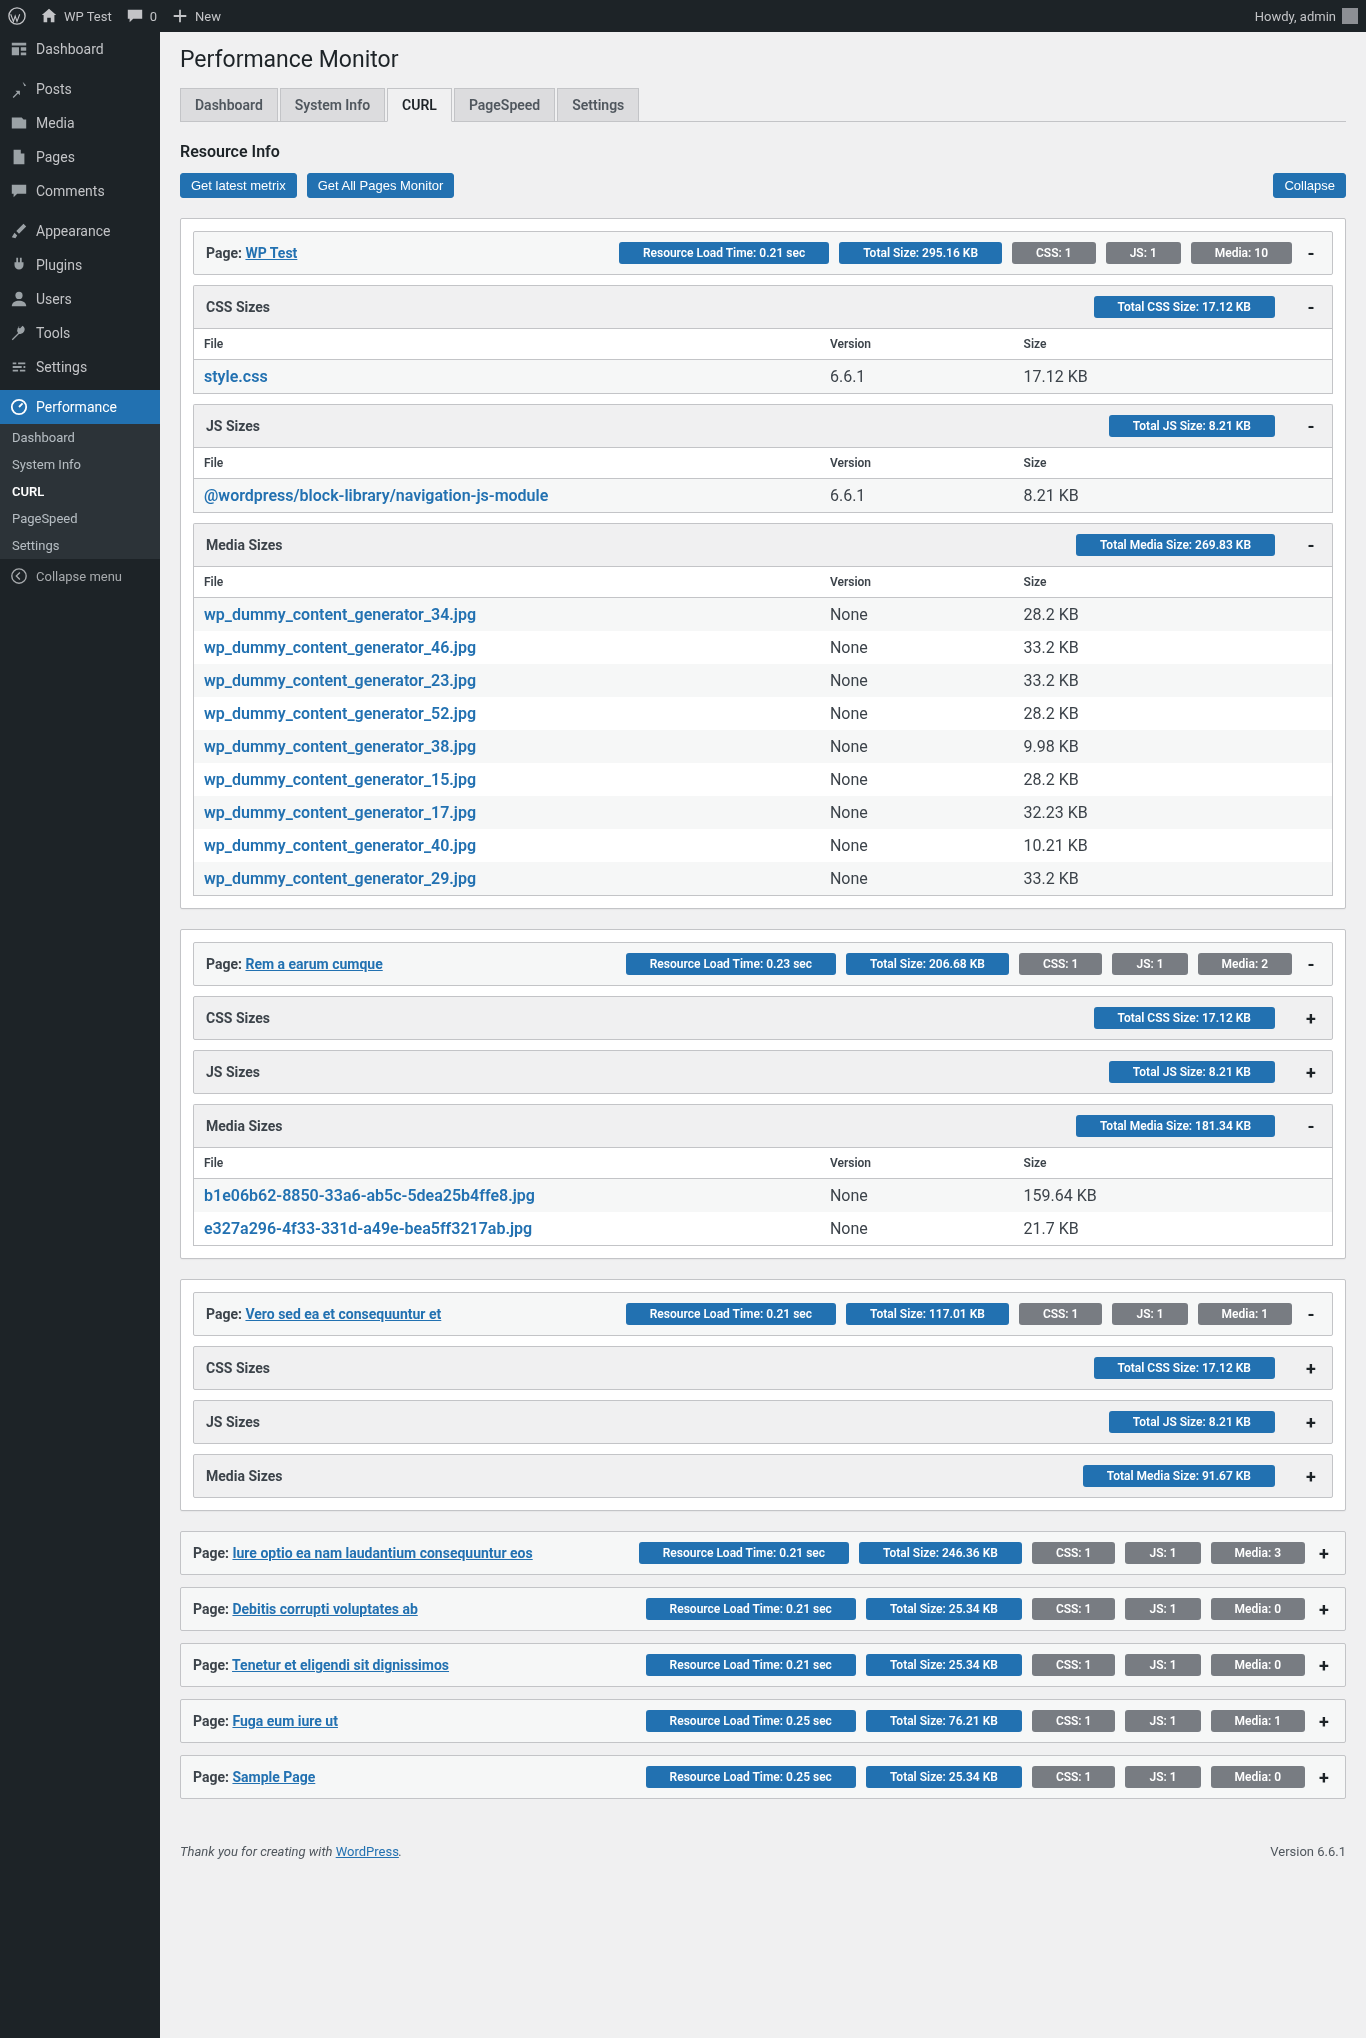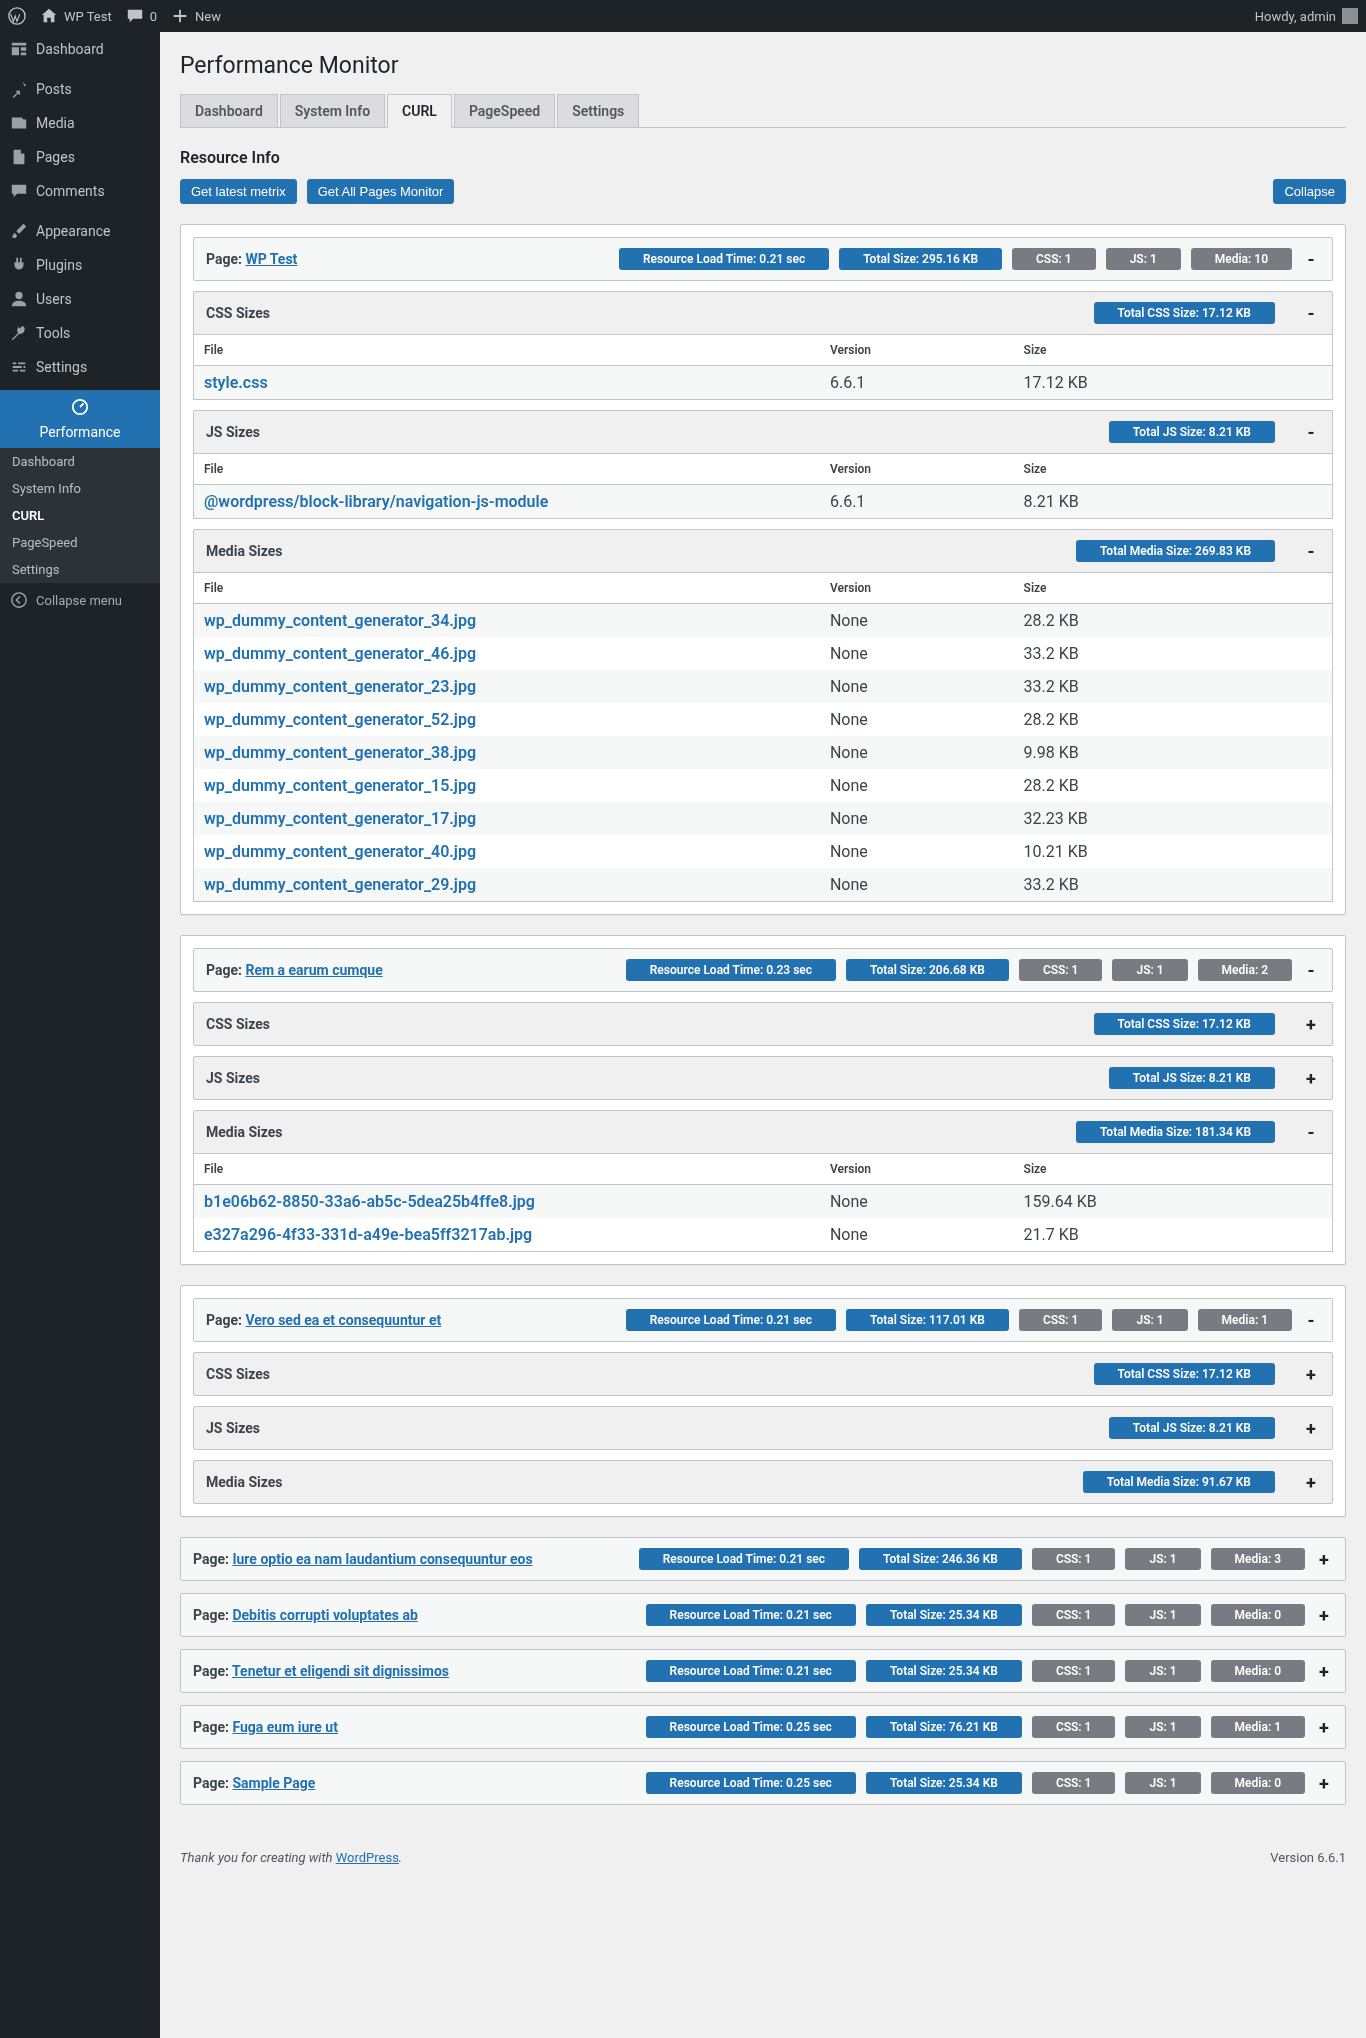--- a/index.html
+++ b/index.html
@@ -9,33 +9,33 @@
 
 .adminbar { background: #1d2327; color: #c3c4c7; height: 32px; display: flex; align-items: center; justify-content: space-between; padding: 0 8px; font-size: 13px; }
 .adminbar-left, .adminbar-right { display: flex; align-items: center; gap: 14px; }
 .adminbar-item { display: flex; align-items: center; gap: 6px; cursor: pointer; }
 .adminbar svg { width: 18px; height: 18px; fill: #c3c4c7; }
 .avatar { width: 16px; height: 16px; background: #8c8f94; }
 
 
 .sidebar { position: absolute; top: 32px; left: 0; width: 160px; background: #1d2327; color: #c3c4c7; min-height: calc(100% - 32px); }
 .menu-item { display: flex; align-items: center; gap: 8px; padding: 8px 10px; cursor: pointer; font-size: 14px; }
-.menu-item.current { background: #2271b1; color: #fff; position: relative; flex-direction: column; }
+.menu-item.current { background: #2271b1; color: #fff; position: relative; }
 .menu-item.current::after { content: ""; position: absolute; right: -8px; top: 50%; margin-top: -8px; border: 8px solid transparent; border-right-color: #f0f0f1; }
 .menu-item svg { width: 18px; height: 18px; fill: rgba(240,246,252,0.6); }
 .menu-item.current svg { fill: #fff; }
 .submenu { background: #2c3338; }
 .submenu-item { padding: 6px 12px; font-size: 13px; cursor: pointer; color: rgba(240,246,252,0.7); }
 .submenu-item.current { color: #fff; font-weight: 600; }
 .collapse-btn { display: flex; align-items: center; gap: 8px; padding: 8px 10px; cursor: pointer; color: #a7aaad; font-size: 13px; }
 .collapse-btn svg { width: 18px; height: 18px; fill: #a7aaad; }
 
 
 .main { margin-left: 160px; padding: 10px 20px 40px; position: relative; min-height: calc(100vh - 32px); }
-h1 { font-size: 23px; font-weight: 400; margin: 10px 0 15px; color: #1d2327; }
+h1 { font-size: 23px; font-weight: 400; margin: 4px 0 15px; color: #1d2327; }
 .tabs { border-bottom: 1px solid #c3c4c7; margin-bottom: 20px; }
 .tab { display: inline-block; padding: 8px 14px; background: #dcdcde; border: 1px solid #c3c4c7; border-bottom: none; margin-right: 2px; margin-bottom: -1px; cursor: pointer; font-weight: 600; font-size: 14px; color: #50575e; }
 .tab.active { background: #f0f0f1; border-bottom: 1px solid #f0f0f1; color: #1d2327; }
 h2 { font-size: 16px; font-weight: 600; margin-bottom: 12px; color: #1d2327; }
 
 .btn { background: #2271b1; color: #fff; border: 1px solid #2271b1; padding: 4px 10px; border-radius: 3px; cursor: pointer; font-size: 13px; }
 .btn-row { display: flex; gap: 10px; margin-bottom: 20px; align-items: center; }
 .btn-row .spacer { flex: 1; }
 
 .card { background: #fff; border: 1px solid #c3c4c7; border-radius: 2px; padding: 12px; margin-bottom: 20px; box-shadow: 0 1px 1px rgba(0,0,0,0.04); }

